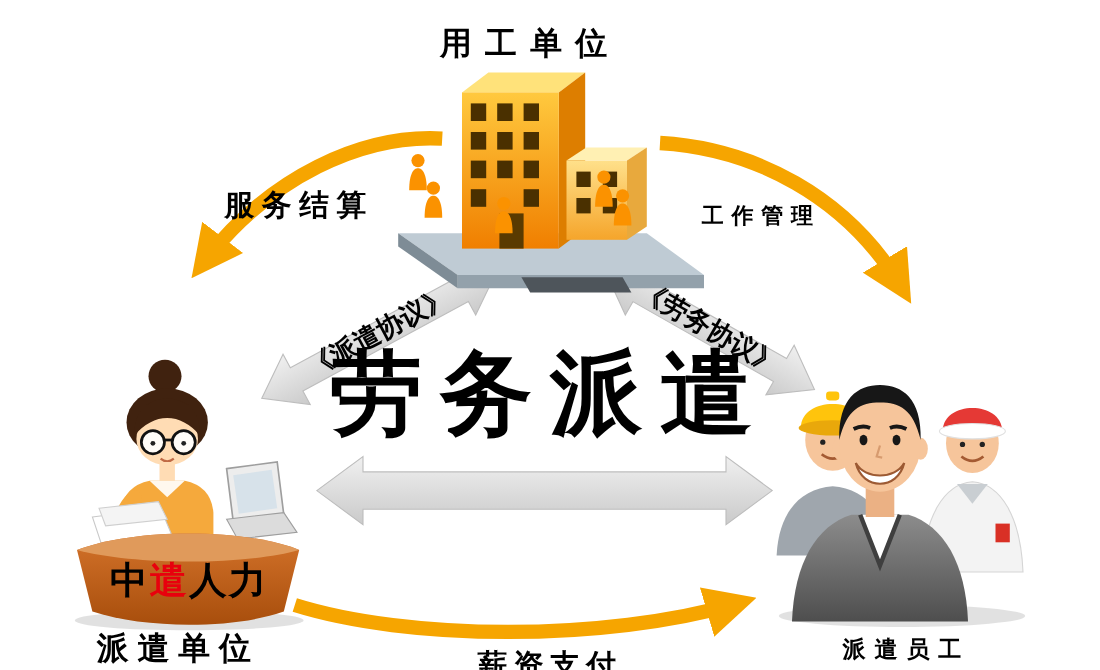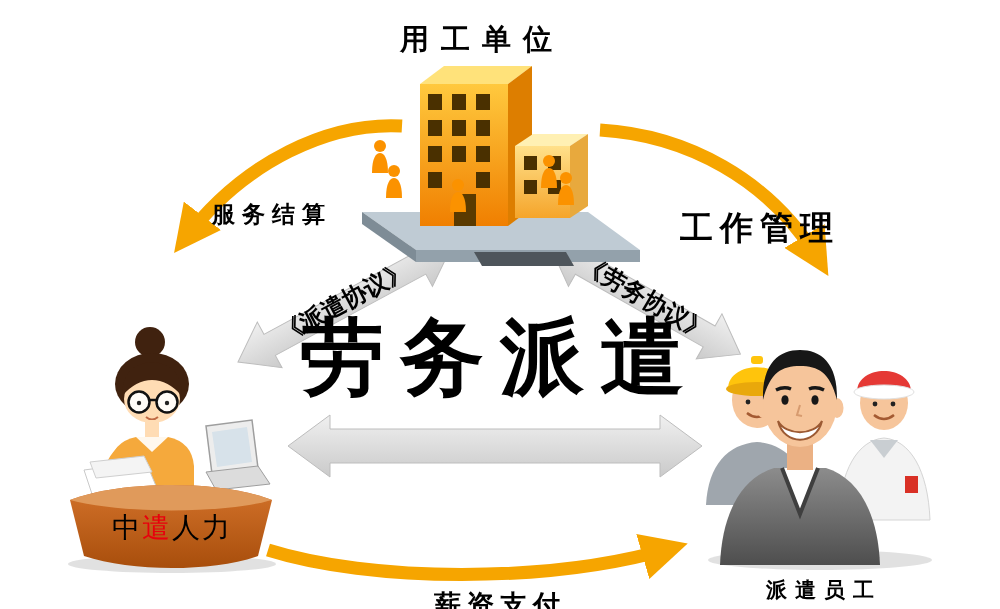--- a/index.html
+++ b/index.html
@@ -7,36 +7,36 @@
   .stage {
     position:relative; width:1000px; height:609px; background:#fff; overflow:hidden;
     font-family:"DejaVu Sans","Liberation Sans",sans-serif;
   }
   svg.layer { position:absolute; left:0; top:0; width:1000px; height:609px; }
   .label {
     position:absolute; transform:translate(-50%,-50%);
     font-weight:bold; color:#000; white-space:nowrap; z-index:3;
   }
   .t-employer      { left:472px; top:40px;  font-size:29px; letter-spacing:12px;margin-left:10px; }
-  .t-service       { left:272px; top:186px; font-size:23px; letter-spacing:7px;margin-top:28px; }
-  .t-work          { left:760px; top:196px; font-size:33px; letter-spacing:7px;margin-top:32px; }
+  .t-service       { left:272px; top:186px; font-size:27px; letter-spacing:7px; }
+  .t-work          { left:692px; top:196px; font-size:20px; letter-spacing:7px; }
   .t-dispatch-agree{ left:344px; top:302px; font-size:24px; transform:translate(-50%,-50%) rotate(-28deg); }
   .t-labor-agree   { left:645px; top:298px; font-size:24px; transform:translate(-50%,-50%) rotate(30deg); }
   .t-labor-contract{ left:492px; top:438px; font-size:26px; letter-spacing:3px; }
   .t-hr            { left:484px; top:559px; font-size:27px; letter-spacing:6px; }
   .t-salary        { left:500px; top:592px; font-size:27px; letter-spacing:6px;margin-top:13px; }
   .t-dispatch-unit { left:162px; top:590px; font-size:29px; letter-spacing:8px; }
   .t-workers       { left:824px; top:590px; font-size:21px; letter-spacing:8px; }
   .title {
     left:500px; top:358px; font-size:84px; letter-spacing:16px; font-weight:bold;
     font-family:"DejaVu Serif","Liberation Serif",serif; z-index:4;
   }
   .desk-brand {
     position:absolute; left:172px; top:528px; transform:translate(-50%,-50%);
-    font-size:28px; font-weight:normal; letter-spacing:2px; color:#000;
+    font-size:34px; font-weight:bold; letter-spacing:2px; color:#000;
     white-space:nowrap; z-index:3;
   }
   .desk-brand .red { color:#E8000D; }
 </style>
 </head>
 <body>
 
 <div class="stage">
 
   <svg class="layer" viewBox="0 0 1000 609">
@@ -210,18 +210,19 @@
     </g>
   </svg>
 
   <div class="label title">劳务派遣</div>
   <div class="label t-employer">用工单位</div>
   <div class="label t-service">服务结算</div>
   <div class="label t-work">工作管理</div>
   <div class="label t-dispatch-agree">《派遣协议》</div>
   <div class="label t-labor-agree">《劳务协议》</div>
   <div class="label t-salary">薪资支付</div>
+  <div class="label t-dispatch-unit">派遣单位</div>
   <div class="label t-workers">派遣员工</div>
 
   <div class="desk-brand">
     <span>中</span><span class="red">遣</span><span>人力</span>
   </div>
 </div>
 
 </body></html>

